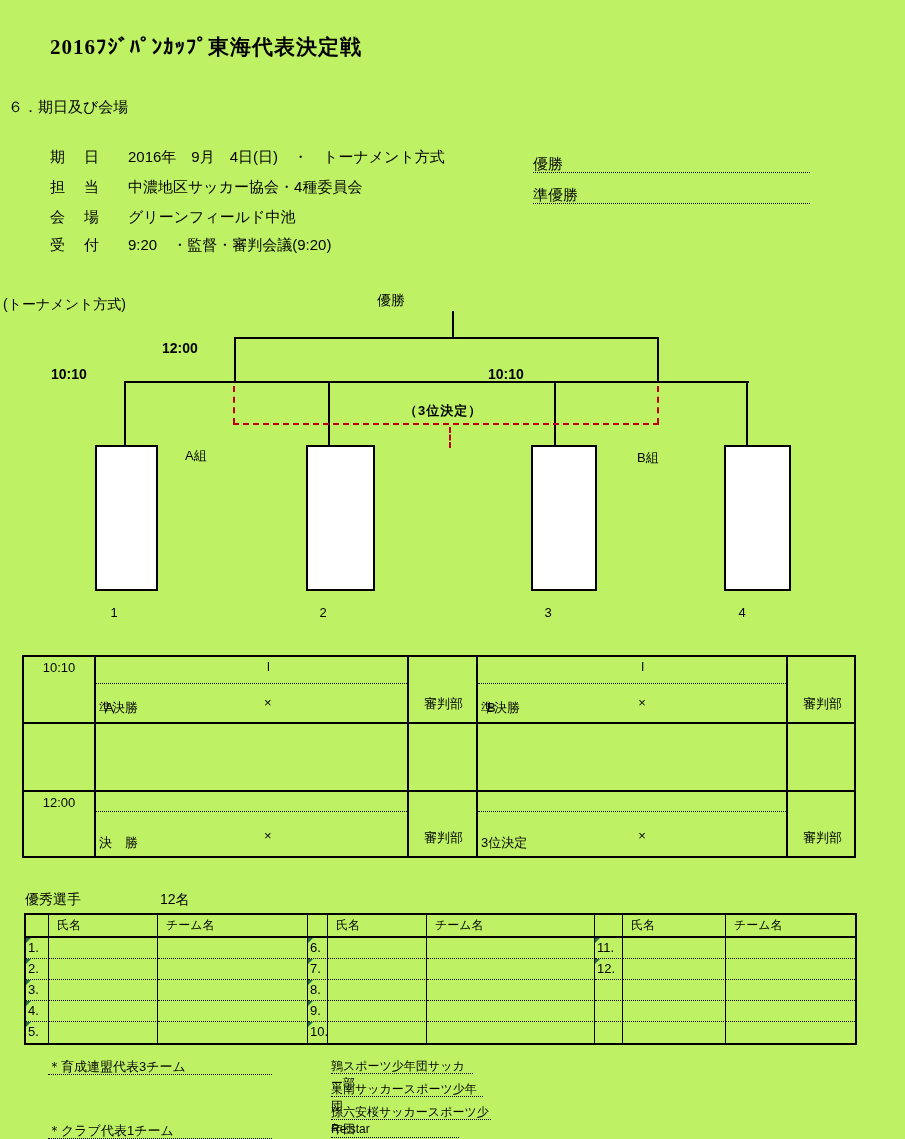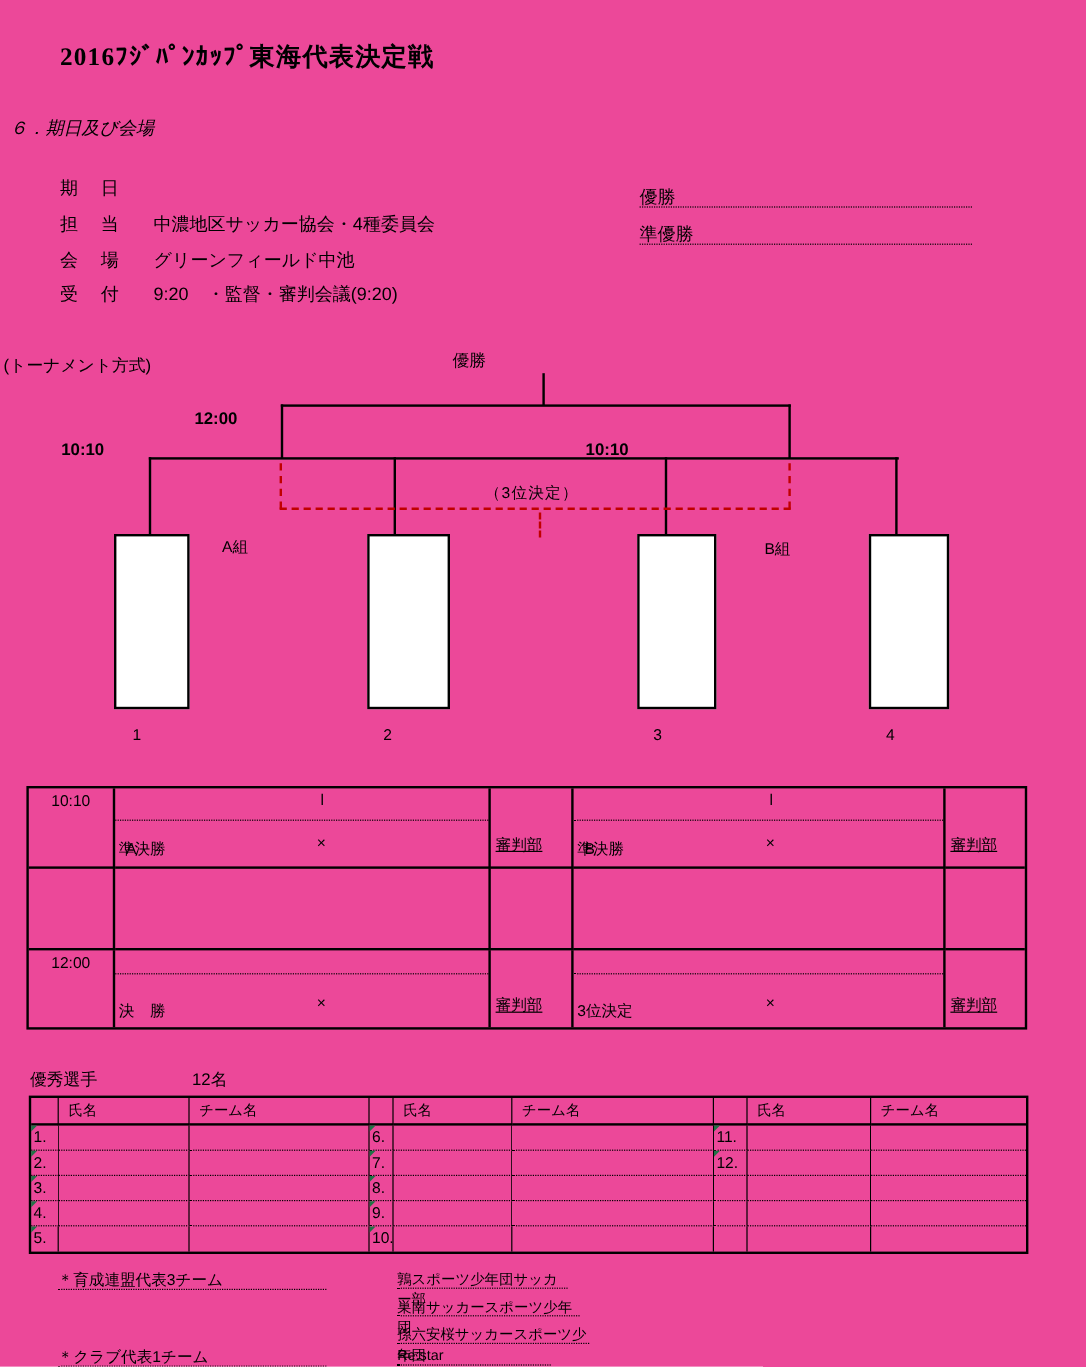--- a/index.html
+++ b/index.html
@@ -1,49 +1,49 @@
 <!DOCTYPE html>
 <html><head>
 <meta charset="utf-8">
 <style>
   html,body { margin:0; padding:0; background:#ffffff; }
   #page {
-    position:relative; width:905px; height:1139px; background:#ec4899;
+    position:relative; width:905px; height:1139px; background:#bef264;
     font-family:"Liberation Sans","DejaVu Sans",sans-serif; color:#000;
     overflow:hidden;
   }
   
   .title { position:absolute; left:50px; top:33px; font-family:"Liberation Serif","DejaVu Serif",serif;
            font-weight:bold; font-size:21px; letter-spacing:1px; }
-  .heading { position:absolute; left:8px; top:98px; font-size:15px;font-style:italic; }
+  .heading { position:absolute; left:8px; top:98px; font-size:15px; }
   
   .ilabel { position:absolute; left:50px; font-size:15px; letter-spacing:2px;text-align:right; }
   .ivalue { position:absolute; left:128px; font-size:15px; }
   
   .result { position:absolute; left:533px; width:277px; border-bottom:1px dotted #000;
             font-size:15px; padding-bottom:2px; height:15px; }
   
   .hl { position:absolute; height:2px; background:#000; }
   .vl { position:absolute; width:2px;  background:#000; }
   .rdv { position:absolute; width:0; border-left:2px dashed #c00000; }
   .rdh { position:absolute; height:0; border-top:2px dashed #c00000; }
   .bbox { position:absolute; top:445px; height:146px; border:2px solid #000; background:#fff; box-sizing:border-box; }
   .btime { position:absolute; font-weight:bold; font-size:14px; }
   .blabel { position:absolute; font-size:14px; }
   .slot { position:absolute; top:605px; width:20px; text-align:center; font-size:13px; }
-  .thirdlbl { position:absolute; left:404px; top:402px; font-weight:normal; font-size:13px; letter-spacing:1px; }
+  .thirdlbl { position:absolute; left:404px; top:402px; font-weight:bold; font-size:13px; letter-spacing:1px; }
   
   .mt { position:absolute; left:22px; top:655px; display:grid;
         grid-template-columns:72px 313px 69px 310px 66px;
         grid-template-rows:67px 68px 64px;
         border:2px solid #000; font-size:13px; }
   .mt > div { border-right:2px solid #000; border-bottom:2px solid #000; position:relative; }
   .mt > div.lr { border-right:none; } .mt > div.lb { border-bottom:none; }
   .c-time { text-align:center; padding-top:3px; box-sizing:border-box; }
-  .c-ref  { display:flex; align-items:flex-end; padding:0 0 9px 4px; box-sizing:border-box;text-decoration:underline; }
+  .c-ref  { display:flex; align-items:flex-end; padding:0 0 9px 15px; box-sizing:border-box; }
   .m-title { position:absolute; left:3px; top:2px;margin-top:40px; }
   .m-mark  { position:absolute; top:2px; }
   .m-div   { position:absolute; left:0; right:0; border-top:1px dotted #000; }
   .m-x     { position:absolute; font-size:13px; }
   .m-letter{ position:absolute; left:9px; top:43px; }
   
   .pheading { position:absolute; left:25px; top:891px; font-size:14px; }
   .pcount   { position:absolute; left:160px; top:891px; font-size:14px; }
   .pt { position:absolute; left:24px; top:913px; display:grid;
         grid-template-columns:23px 109px 150px 20px 99px 168px 28px 103px 129px;
@@ -64,20 +64,21 @@
 </style>
 </head>
 <body>
 
 <div id="page">
 
   <div class="title">2016ﾌｼﾞﾊﾟﾝｶｯﾌﾟ東海代表決定戦</div>
   <div class="heading">６．期日及び会場</div>
 
   <span class="ilabel" style="top:148px">期　日</span>
+  <span class="ivalue" style="top:148px">2016年　9月　4日(日)　・　トーナメント方式</span>
   <span class="ilabel" style="top:178px">担　当</span>
   <span class="ivalue" style="top:178px">中濃地区サッカー協会・4種委員会</span>
   <span class="ilabel" style="top:208px">会　場</span>
   <span class="ivalue" style="top:208px">グリーンフィールド中池</span>
   <span class="ilabel" style="top:236px">受　付</span>
   <span class="ivalue" style="top:236px">9:20　・監督・審判会議(9:20)</span>
 
   <div class="result" style="top:155px">優勝</div>
   <div class="result" style="top:186px">準優勝</div>
 

